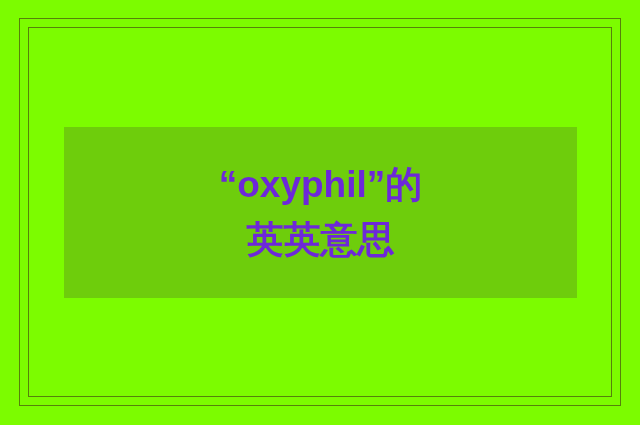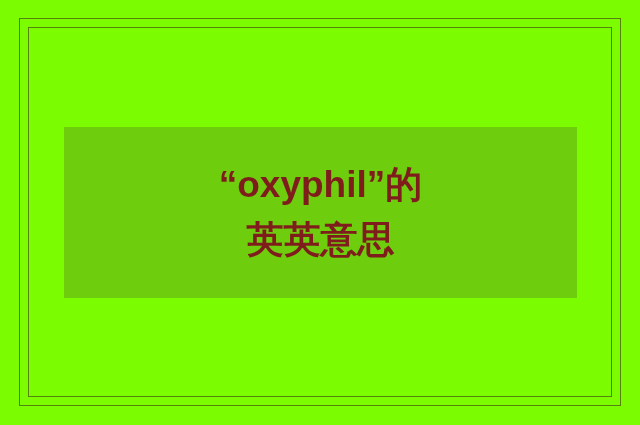--- a/index.html
+++ b/index.html
@@ -53,21 +53,21 @@
     height: 171px;
     background: #6ECD0C;
     box-sizing: border-box;
     display: flex;
     align-items: center;
     justify-content: center;
     overflow: hidden;
   }
 
   .title-text {
-    color: #7f1d1d;
+    color: #6d28d9;
     font-size: 37px;
     font-weight: bold;
     line-height: 1.48;
     text-align: center;
     width: 210px;
     word-break: break-all;
     overflow-wrap: anywhere;
     letter-spacing: 0px;
     font-family: "Liberation Sans", "DejaVu Sans", sans-serif;
   }

